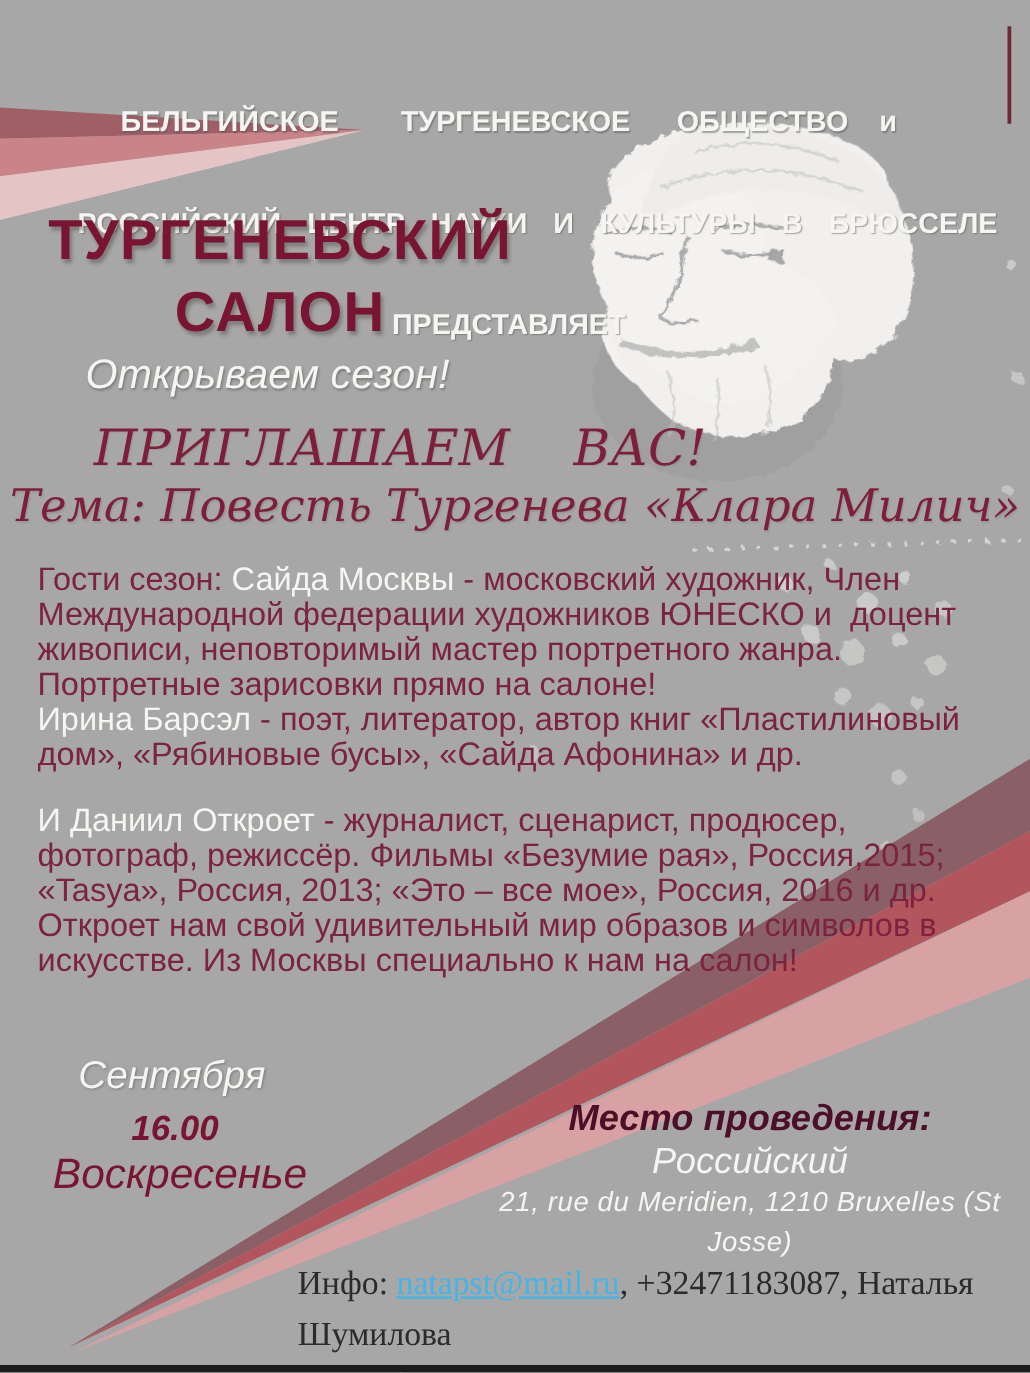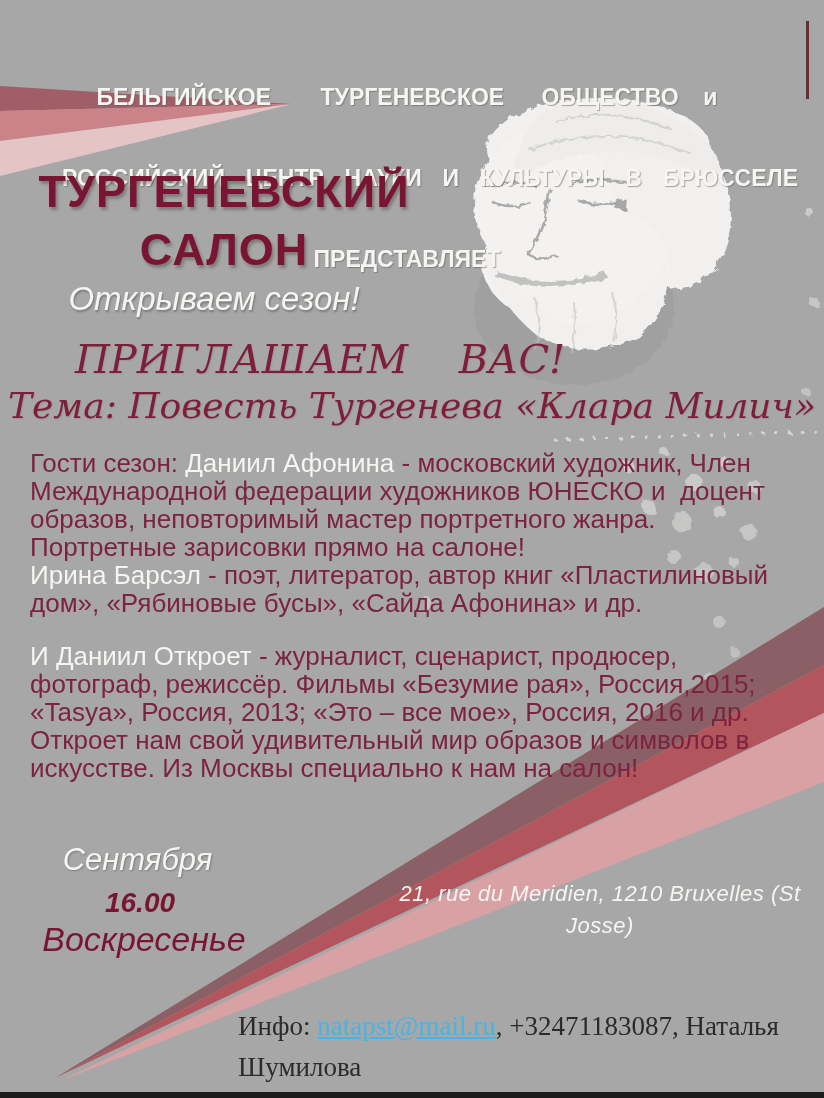--- a/index.html
+++ b/index.html
@@ -144,39 +144,40 @@
     <div>ТУРГЕНЕВСКИЙ</div>
     <div>САЛОН</div>
   </div>
 
   <div class="txt subtitle">Открываем сезон!</div>
 
   <div class="txt script invite1">ПРИГЛАШАЕМ    ВАС!</div>
   <div class="txt script invite2">Тема: Повесть Тургенева «Клара Милич»</div>
 
   <div class="txt bodytext">
-      <div class="tline"><span class="seg-maroon">Гости сезон: </span><span class="seg-white">Даниил Афонина</span><span class="seg-maroon"> - московский художник, Член</span></div>
+      <div class="tline"><span class="seg-maroon">Гости сезон: </span><span class="seg-white">Сайда Москвы</span><span class="seg-maroon"> - московский художник, Член</span></div>
       <div class="tline"><span class="seg-maroon">Международной федерации художников ЮНЕСКО и  доцент</span></div>
-      <div class="tline"><span class="seg-maroon">образов, неповторимый мастер портретного жанра.</span></div>
+      <div class="tline"><span class="seg-maroon">живописи, неповторимый мастер портретного жанра.</span></div>
       <div class="tline"><span class="seg-maroon">Портретные зарисовки прямо на салоне!</span></div>
       <div class="tline"><span class="seg-white">Ирина Барсэл</span><span class="seg-maroon"> - поэт, литератор, автор книг «Пластилиновый</span></div>
       <div class="tline"><span class="seg-maroon">дом», «Рябиновые бусы», «Сайда Афонина» и др.</span></div>
       <div class="tline gap"></div>
       <div class="tline"><span class="seg-white">И Даниил Откроет</span><span class="seg-maroon"> - журналист, сценарист, продюсер,</span></div>
       <div class="tline"><span class="seg-maroon">фотограф, режиссёр. Фильмы «Безумие рая», Россия,2015;</span></div>
       <div class="tline"><span class="seg-maroon">«Tasya», Россия, 2013; «Это – все мое», Россия, 2016 и др.</span></div>
       <div class="tline"><span class="seg-maroon">Откроет нам свой удивительный мир образов и символов в</span></div>
       <div class="tline"><span class="seg-maroon">искусстве. Из Москвы специально к нам на салон!</span></div>
     </div>
 
   <div class="txt month">Сентября</div>
   <div class="txt time">16.00</div>
   <div class="txt weekday">Воскресенье</div>
 
   <div class="txt venue">
+      <div class="tline"><span class="seg-venue-label">Место проведения:</span><span class="seg-white-italic"> Российский</span></div>
       <div class="tline address-line"><span class="seg-address">21, rue du Meridien, 1210 Bruxelles (St Josse)</span></div>
     </div>
 
   <div class="txt contact">
       <div class="tline"><span class="seg-dark">Инфо: </span><span class="seg-link">natapst@mail.ru</span><span class="seg-dark">, +32471183087, Наталья Шумилова</span></div>
       <div class="tline"><span class="seg-white-serif">Просьба зарезервировать места</span></div>
     </div>
 
   <div class="bottom-bar"></div>
 </div>

